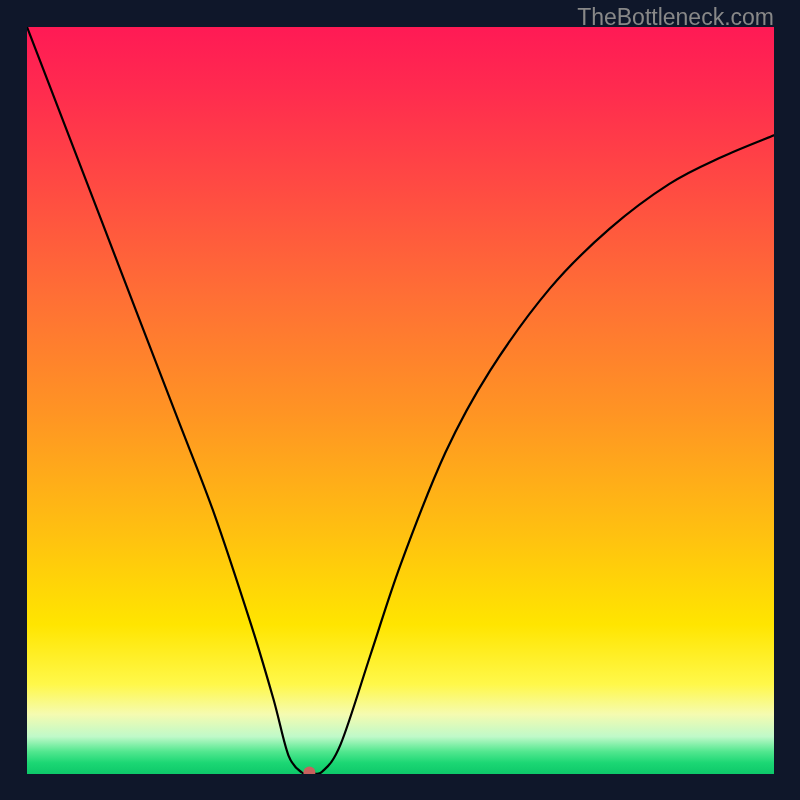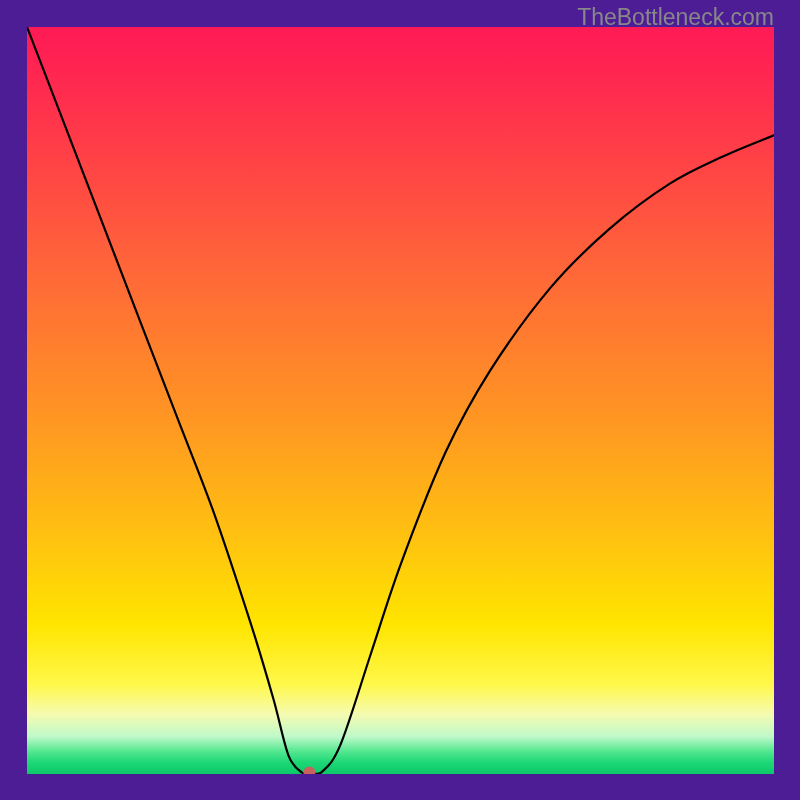--- a/index.html
+++ b/index.html
@@ -10,21 +10,21 @@
     overflow: hidden;
     background: #000;
     font-family: Arial, Helvetica, sans-serif;
   }
   .frame {
     position: absolute;
     left: 0;
     top: 0;
     width: 800px;
     height: 800px;
-    background: #4c1d95;
+    background: #0f172a;
   }
   .plot-area {
     position: absolute;
     left: 27px;
     top: 27px;
     width: 747px;
     height: 747px;
     
     background: linear-gradient(
       to bottom,

